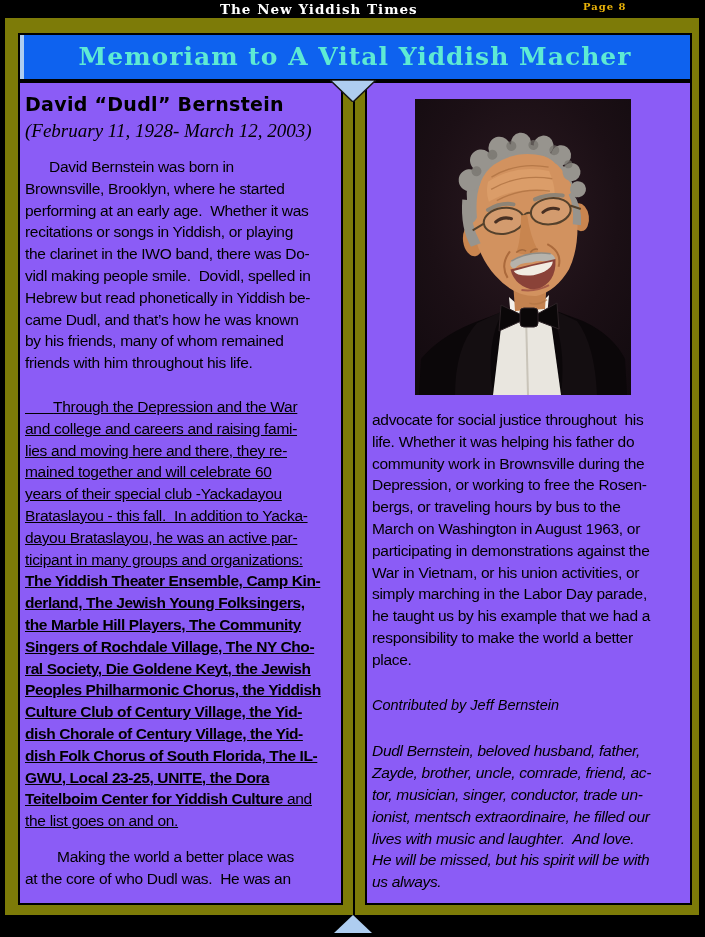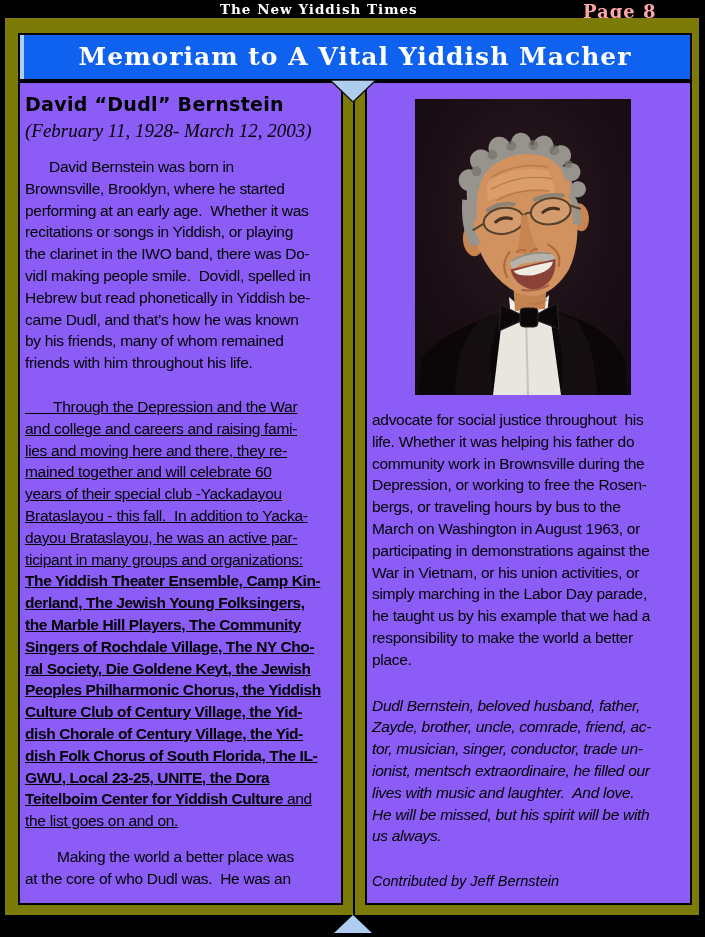--- a/index.html
+++ b/index.html
@@ -8,33 +8,33 @@
     background:#000;
     font-family:"Liberation Sans", sans-serif;
   }
   
   .header-bar { position:absolute; left:0; top:0; width:705px; height:18px; background:#000;padding-left:10px; }
   .header-title {
     position:absolute; left:220px; top:1px; color:#fff;
     font-family:"DejaVu Serif", serif; font-weight:bold; font-size:13.5px; letter-spacing:1px;
   }
   .header-page {
-    position:absolute; left:583px; top:1px; color:#fca5a5;
-    font-family:"DejaVu Serif", serif; font-weight:bold; font-size:18px; letter-spacing:1px;
+    position:absolute; left:583px; top:1px; color:#eab308;
+    font-family:"DejaVu Serif", serif; font-weight:bold; font-size:10px; letter-spacing:1px;
   }
   
   .frame { position:absolute; left:5px; top:18px; width:694px; height:897px; background:#7d7b08; }
   
   .banner {
     position:absolute; left:13px; top:15px; width:674px; height:48px;
     background:#0e62ef; border:2px solid #000; box-sizing:border-box;
   }
   .banner-highlight { position:absolute; left:0; top:0; width:4px; height:44px; background:#aecdf0; }
   .banner-title {
-    display:block; text-align:center; line-height:44px; color:#ffffff;
+    display:block; text-align:center; line-height:44px; color:#5eead4;
     font-family:"DejaVu Serif", serif; font-weight:bold; font-size:25px; letter-spacing:1px;
   }
   
   .gutter-line { position:absolute; left:348px; top:63px; width:2px; height:834px; background:#000; }
   
   .col {
     position:absolute; top:63px; height:824px; background:#8b5cf6;
     border:2px solid #000; box-sizing:border-box; color:#000;
   }
   .col-left  { left:13px;  width:325px; padding:0 4px 0 5px; }
@@ -205,28 +205,28 @@
 community work in Brownsville during the
 Depression, or working to free the Rosen-
 bergs, or traveling hours by bus to the
 March on Washington in August 1963, or
 participating in demonstrations against the
 War in Vietnam, or his union activities, or
 simply marching in the Labor Day parade,
 he taught us by his example that we had a
 responsibility to make the world a better
 place.</p>
+    <p class="body-text rc-credit">Contributed by Jeff Bernstein</p>
     <p class="body-text rc-tribute">Dudl Bernstein, beloved husband, father,
 Zayde, brother, uncle, comrade, friend, ac-
 tor, musician, singer, conductor, trade un-
 ionist, mentsch extraordinaire, he filled our
 lives with music and laughter.  And love.
 He will be missed, but his spirit will be with
 us always.</p>
-    <p class="body-text rc-credit">Contributed by Jeff Bernstein</p>
   </div>
 
   <svg class="tri-top" width="46" height="22" viewBox="0 0 46 22" xmlns="http://www.w3.org/2000/svg">
     <polygon points="0,0 46,0 23,22" fill="#aecdf0" stroke="#161616" stroke-width="1.5"></polygon>
   </svg>
 </div>
 
 <svg class="tri-bottom" width="38" height="18" viewBox="0 0 38 18" xmlns="http://www.w3.org/2000/svg">
   <polygon points="19,0 38,18 0,18" fill="#aecdf0"></polygon>
 </svg>

